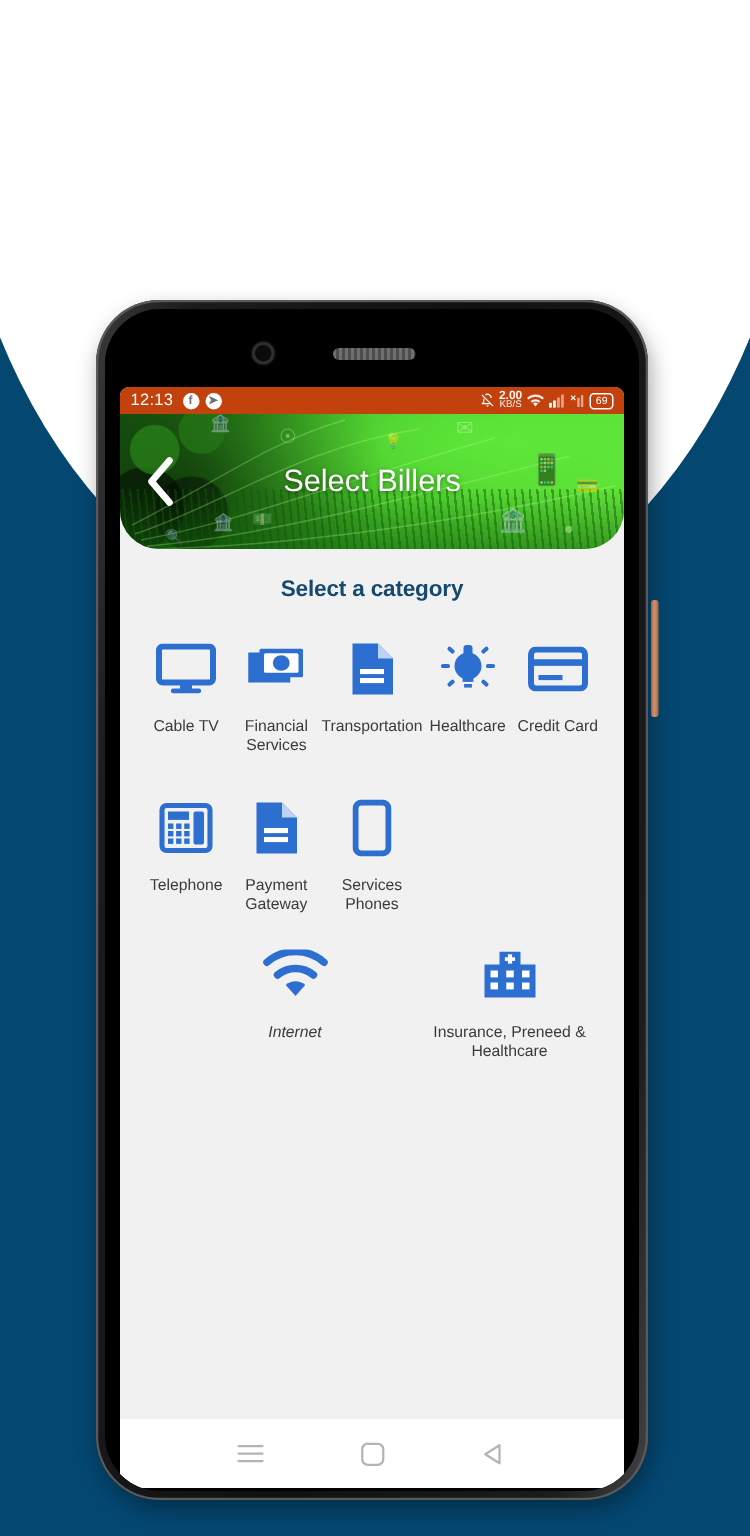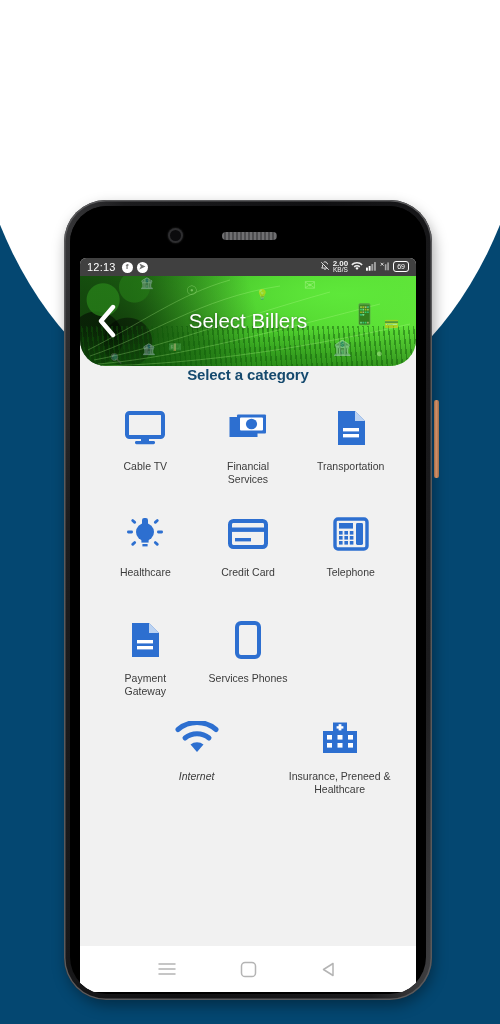--- a/index.html
+++ b/index.html
@@ -103,37 +103,37 @@
     background:#f1f1f1;
     border-radius:6px;
     overflow:hidden;
     z-index:2;
   }
 
   
   .statusbar {
     position:relative;
     height:18px; width:100%;
-    background:#404040;
+    background:#c2410c;
     display:flex; align-items:center;
     padding:0 7px;
     color:#fff;
     font-size:10.5px;
   }
   .sb-time { font-size:11px; letter-spacing:.2px; }
   .sb-left-icons { display:flex; align-items:center; gap:4px; margin-left:6px; }
   .sb-dot {
     width:11px; height:11px; border-radius:50%;
     background:#ffffff; color:#6f706f;
     font-size:8px; font-weight:bold;
     display:flex; align-items:center; justify-content:center;
     line-height:1;
   }
   .sb-spacer { flex:1; }
-  .sb-right { display:flex; align-items:flex-start; gap:3px; }
+  .sb-right { display:flex; align-items:center; gap:3px; }
   .sb-rate { font-size:6.5px; line-height:6px; text-align:center; opacity:.95; }
   .sb-rate b { display:block; font-size:8px; font-weight:bold; }
   .sb-batt {
     border:1.2px solid #fff; border-radius:3px;
     font-size:7px; padding:0 3px; line-height:9px;
   }
   .ic { display:block; }
 
   
   .banner {
@@ -188,25 +188,26 @@
   .app-body {
     position:relative;
     background:#f1f1f1;
     height:626px;
   }
   .cat-heading {
     text-align:center;
     color:#15496E;
     font-size:15px;
     font-weight:bold;
+    padding-top:18px;
     letter-spacing:-0.1px;
   }
   .grid {
     display:grid;
-    grid-template-columns:repeat(3,1fr);
+    grid-template-columns:repeat(5,1fr);
     row-gap:12px;
     padding:22px 14px 0 14px;
   }
   .grid-row4 {
     display:grid;
     grid-template-columns:repeat(3,1fr);
     padding:4px 14px 0 14px;
   }
   .cell {
     display:flex; flex-direction:column; align-items:center;

